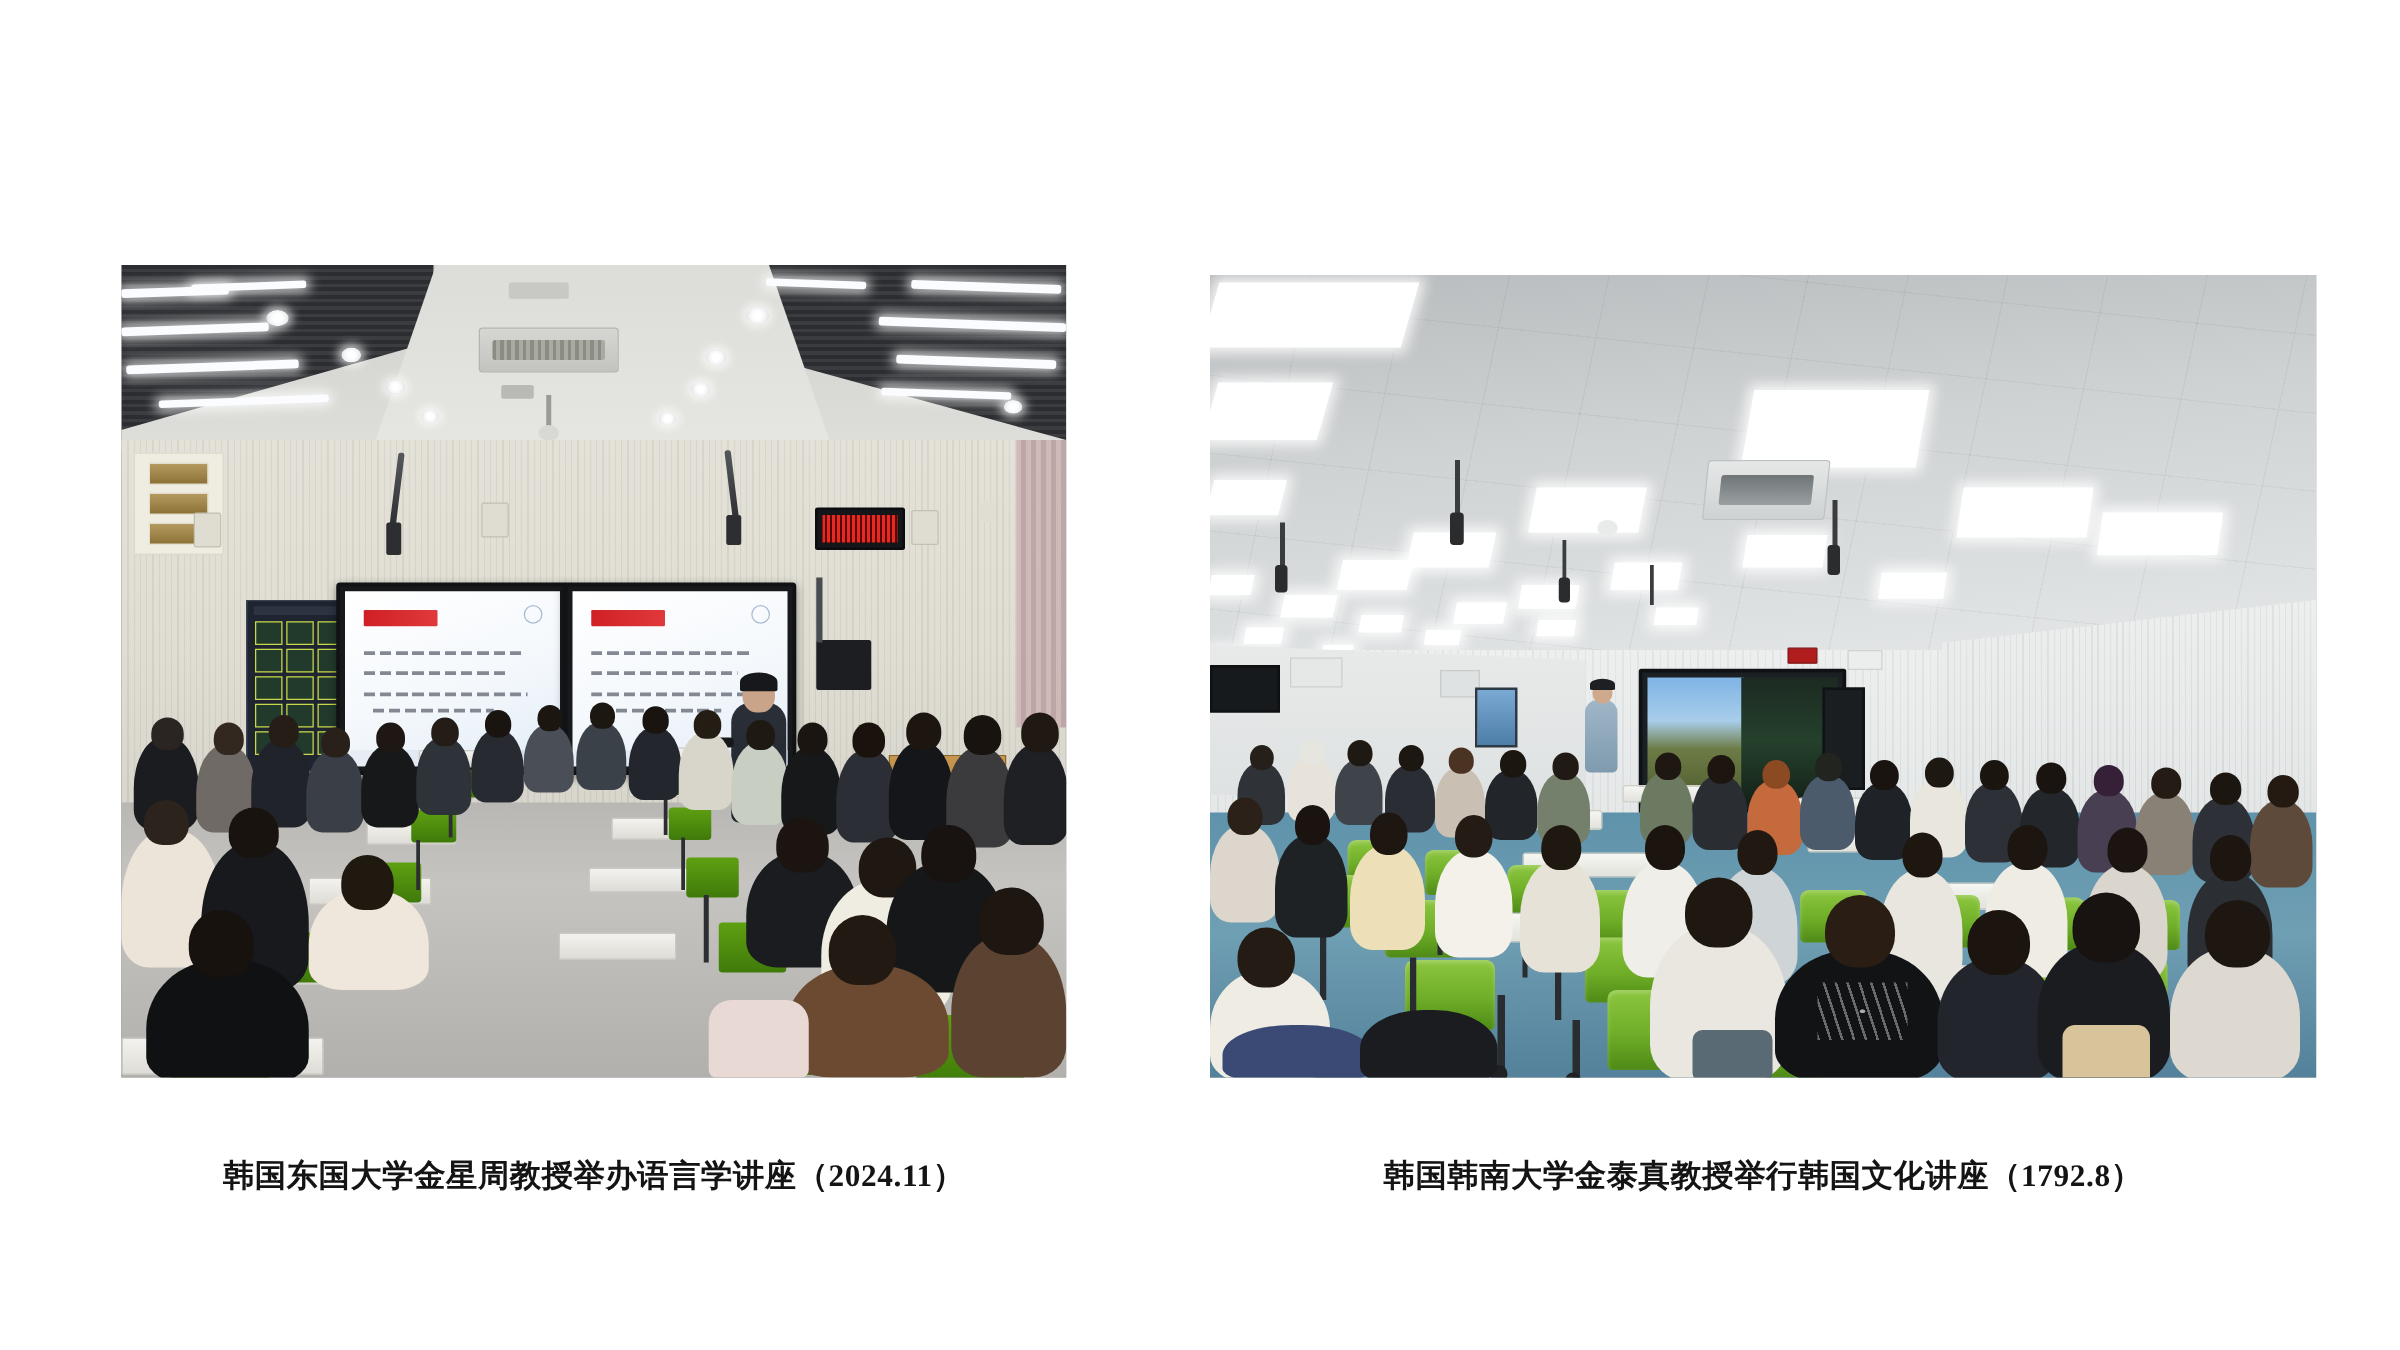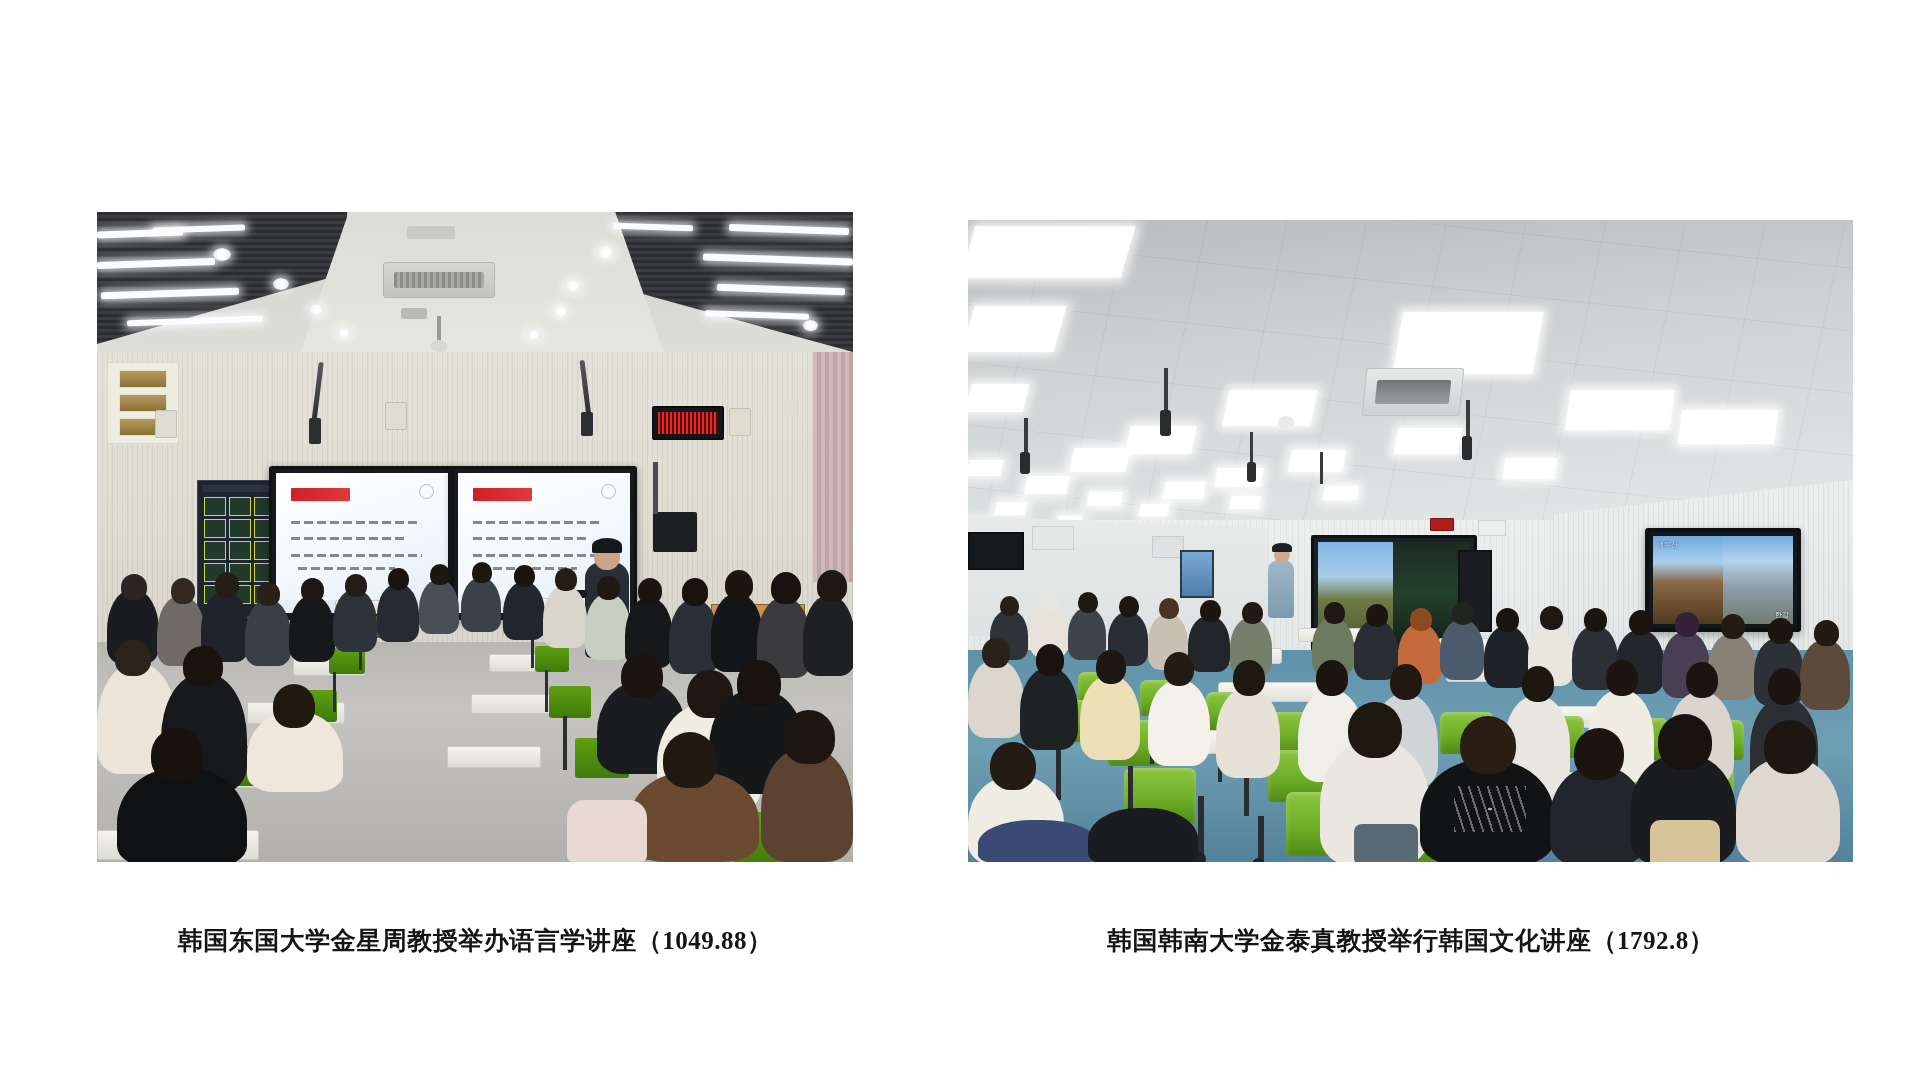--- a/index.html
+++ b/index.html
@@ -521,21 +521,21 @@
         <div class="abs L-head" style="left:590px;top:458px;width:46px;height:48px;background:#1e1712"></div>
         <div class="abs L-person" style="left:612px;top:478px;width:96px;height:104px;background:#161719"></div>
         <div class="abs L-head" style="left:640px;top:448px;width:44px;height:46px;background:#181210"></div>
         <div class="abs L-person" style="left:532px;top:560px;width:130px;height:90px;background:#6b4a31"></div>
         <div class="abs L-head" style="left:566px;top:520px;width:54px;height:56px;background:#221a12"></div>
         <div class="abs L-person" style="left:664px;top:536px;width:92px;height:114px;background:#5b4231"></div>
         <div class="abs L-head" style="left:686px;top:498px;width:52px;height:54px;background:#1d1611"></div>
         <div class="abs" style="left:470px;top:588px;width:80px;height:62px;background:#e8d9d4;border-radius:18px 18px 6px 6px"></div>
 
       </div>
-      <div class="caption">韩国东国大学金星周教授举办语言学讲座（1049.88）</div>
+      <div class="caption">韩国东国大学金星周教授举办语言学讲座（2024.11）</div>
     </div>
 
     <div class="figure right">
       <div class="photo blurlite">
 
         <div class="abs R-ceiling"></div>
         <div class="abs" style="left:0;top:0;width:100%;height:330px;background:
              repeating-linear-gradient(102deg, rgba(0,0,0,.045) 0 1px, rgba(0,0,0,0) 1px 78px),
              repeating-linear-gradient(6deg, rgba(0,0,0,.04) 0 1px, rgba(0,0,0,0) 1px 62px);"></div>
 
@@ -586,26 +586,20 @@
         <div class="abs" style="left:184px;top:316px;width:30px;height:20px;background:#dfe2e2;border:1px solid #c8cbcb"></div>
         <div class="abs" style="left:0px;top:312px;width:52px;height:34px;background:#171a1c;border:2px solid #0e1012"></div>
         <div class="abs" style="left:212px;top:330px;width:30px;height:44px;background:linear-gradient(180deg,#7aa9d4,#4d7ea8);border:2px solid #2c3a46"></div>
 
         <div class="abs R-mainscreen">
           <div class="img-left"></div>
           <div class="img-right"></div>
         </div>
         <div class="abs" style="left:490px;top:330px;width:30px;height:78px;background:#1a1e21;border:2px solid #101315"></div>
 
-        <div class="abs R-sidemonitor">
-          <div class="R-sm-a"></div>
-          <div class="R-sm-b"></div>
-          <div class="R-sm-label" style="left:8px;top:8px">백두산</div>
-          <div class="R-sm-label" style="right:8px;bottom:8px;color:#e9f6ff">한강</div>
-        </div>
 
         <div class="abs R-floor"></div>
 
         <div class="abs R-presenter-body"></div>
         <div class="abs R-presenter-head"></div>
         <div class="abs R-presenter-hair"></div>
 
         <div class="abs R-desk" style="left:330px;top:408px;width:66px;height:12px"></div>
         <div class="abs R-desk" style="left:470px;top:418px;width:72px;height:13px"></div>
         <div class="abs R-desk" style="left:228px;top:428px;width:84px;height:14px"></div>

